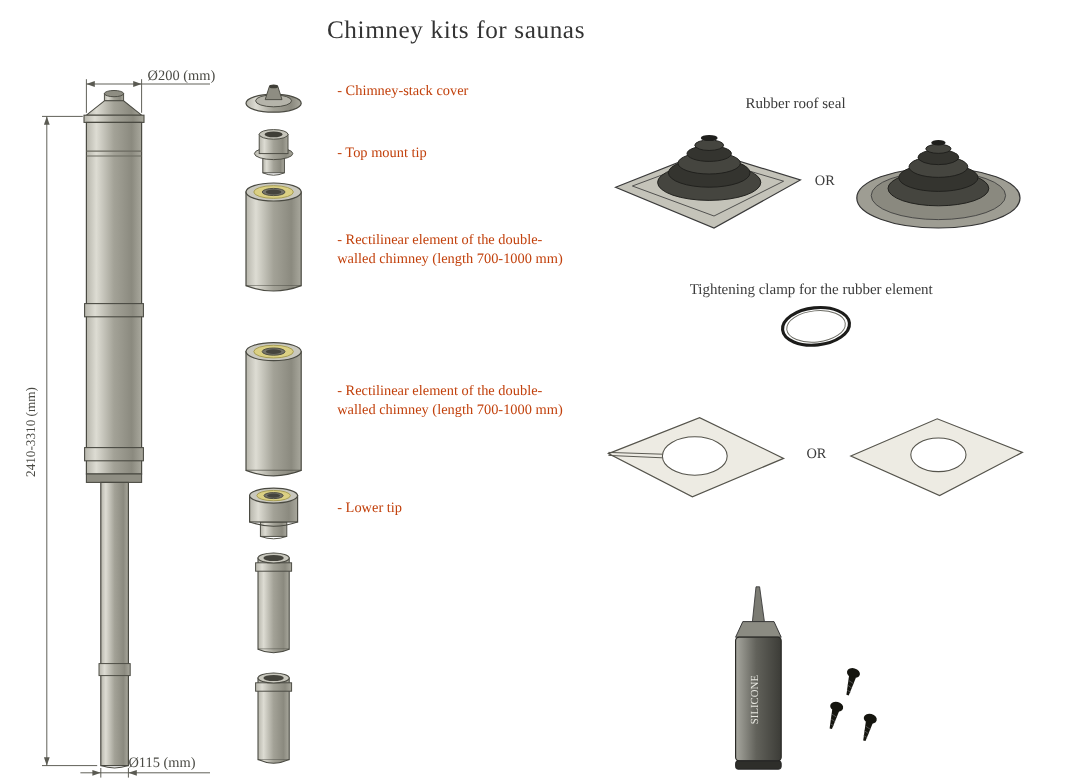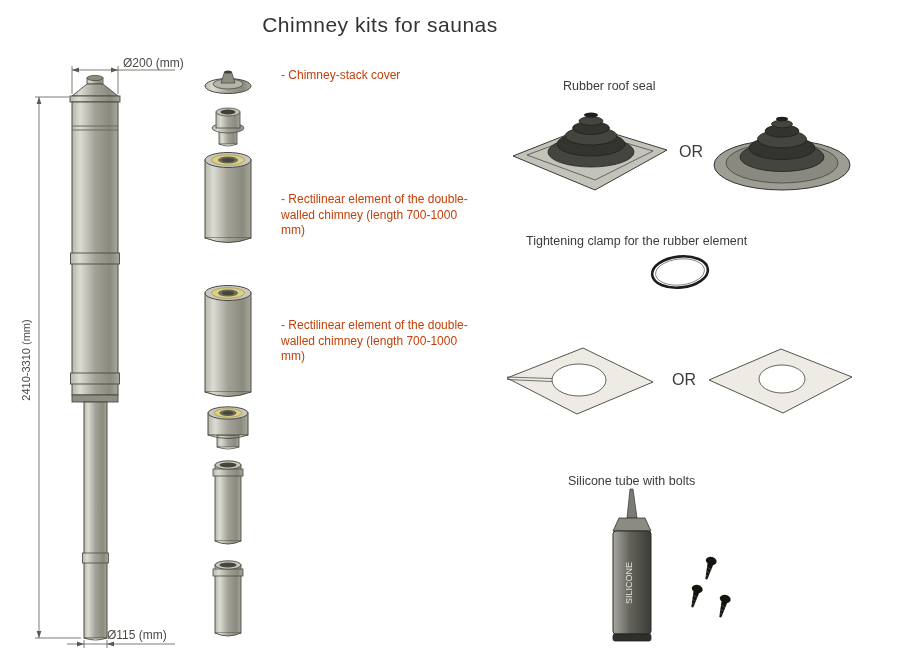--- a/index.html
+++ b/index.html
@@ -1,31 +1,31 @@
 <!DOCTYPE html>
 <html><head>
 <meta charset="utf-8">
 <style>
   html,body{margin:0;padding:0;background:#ffffff;}
   #stage{
     position:relative;width:897px;height:653px;background:#ffffff;
-    font-family:Liberation Sans, sans-serif;color:#3b3b3b;overflow:hidden;
+    font-family:Liberation Serif, serif;color:#3b3b3b;overflow:hidden;
   }
   .page-title{
     position:absolute;left:200px;top:13px;width:360px;text-align:center;
     font-size:21px;color:#333;letter-spacing:0.5px;
   }
   .part-label{
     position:absolute;font-size:12px;line-height:1.3;color:#c2410c;
   }
   .acc-title{
-    position:absolute;font-size:12.5px;color:#3b3b3b;
+    position:absolute;font-size:12.5px;color:#3b3b3b;text-align:center;
   }
   .or-label{
-    position:absolute;font-size:16px;color:#3b3b3b;
+    position:absolute;font-size:12px;color:#3b3b3b;
   }
   .dim-label{
     position:absolute;font-size:12px;color:#4a4a44;white-space:nowrap;
   }
   .dim-vert{
     position:absolute;left:-28px;top:353px;width:110px;height:14px;
     text-align:center;font-size:11px;color:#4a4a44;
     transform:rotate(-90deg);
   }
   svg{position:absolute;display:block;}
@@ -159,22 +159,24 @@
     <g>
       <rect x="20" y="510" width="26" height="68" fill="url(#gm2)" stroke="#4a4a42" stroke-width="0.9"></rect>
       <path d="M20,578 Q33,584 46,578" fill="url(#gm2)" stroke="#4a4a42" stroke-width="0.9"></path>
       <rect x="18" y="514" width="30" height="7" fill="url(#gm2)" stroke="#4a4a42" stroke-width="0.8"></rect>
       <ellipse cx="33" cy="510" rx="13" ry="4.2" fill="#c9c8be" stroke="#4a4a42" stroke-width="0.9"></ellipse>
       <ellipse cx="33" cy="510" rx="8.5" ry="2.6" fill="#45443d"></ellipse>
     </g>
   </svg>
 
   <div class="part-label" style="left:281px;top:68px;width:200px">- Chimney-stack cover</div>
+  <div class="part-label" style="left:281px;top:120px;width:200px">- Top mount tip</div>
   <div class="part-label" style="left:281px;top:192px;width:190px">- Rectilinear element of the double-walled chimney (length 700-1000 mm)</div>
   <div class="part-label" style="left:281px;top:318px;width:190px">- Rectilinear element of the double-walled chimney (length 700-1000 mm)</div>
+  <div class="part-label" style="left:281px;top:416px;width:200px">- Lower tip</div>
 
   <div class="acc-title" style="left:563px;top:79px;width:200px">Rubber roof seal</div>
 
   <svg style="left:505px;top:100px" width="170" height="95" viewBox="0 0 170 95">
     <path d="M8,56 L84,26 L162,50 L90,90 Z" fill="#c4c3b9" stroke="#3a3a3a" stroke-width="1"></path>
     <path d="M22,55 L84,32 L148,51 L90,80 Z" fill="none" stroke="#3a3a3a" stroke-width="0.7"></path>
     <ellipse cx="86" cy="52" rx="43" ry="15" fill="#45453f" stroke="#1f1f1c" stroke-width="0.8"></ellipse>
     <ellipse cx="86" cy="44" rx="34" ry="12" fill="#34342f" stroke="#1f1f1c" stroke-width="0.8"></ellipse>
     <ellipse cx="86" cy="36" rx="26" ry="9" fill="#45453f" stroke="#1f1f1c" stroke-width="0.8"></ellipse>
     <ellipse cx="86" cy="28" rx="18.5" ry="6.5" fill="#34342f" stroke="#1f1f1c" stroke-width="0.8"></ellipse>
@@ -210,21 +212,20 @@
     <line x1="4" y1="35.5" x2="49" y2="37.5" stroke="#55544c" stroke-width="0.8"></line>
   </svg>
 
   <div class="or-label" style="left:672px;top:371px">OR</div>
 
   <svg style="left:703px;top:344px" width="155" height="75" viewBox="0 0 155 75">
     <path d="M6,36 L78,5 L149,33 L80,69 Z" fill="#edebe3" stroke="#55544c" stroke-width="1"></path>
     <ellipse cx="79" cy="35" rx="23" ry="14" fill="#ffffff" stroke="#55544c" stroke-width="0.9"></ellipse>
   </svg>
 
-  <div class="acc-title" style="left:568px;top:474px;width:200px">Silicone tube with bolts</div>
 
   <svg style="left:600px;top:485px" width="62" height="160" viewBox="0 0 62 160">
     <defs>
       <linearGradient id="gtube" x1="0" y1="0" x2="1" y2="0">
         <stop offset="0" stop-color="#a8a8a0"></stop>
         <stop offset="0.45" stop-color="#62625b"></stop>
         <stop offset="1" stop-color="#3c3c37"></stop>
       </linearGradient>
     </defs>
     <path d="M30,4 L27,33 L37,33 L33,4 Z" fill="#7b7b73" stroke="#333" stroke-width="0.7"></path>

